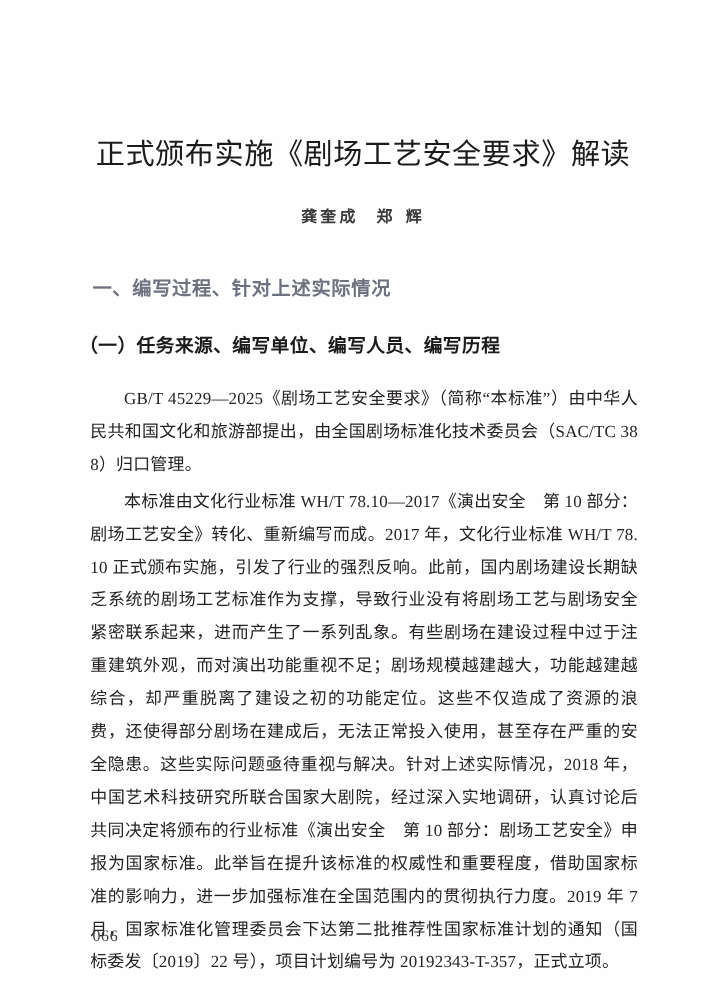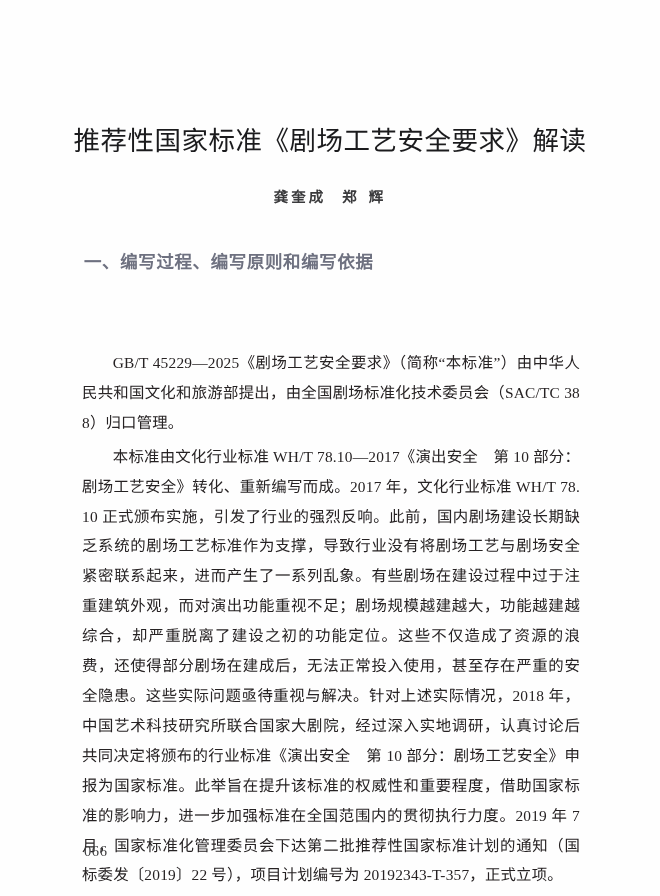--- a/index.html
+++ b/index.html
@@ -122,26 +122,27 @@
     letter-spacing: 0.6px;
     margin: 0;
   }
 </style>
 </head>
 <body>
 
 <div class="page">
 
   <div class="title-block">
-    <h1 class="doc-title">推荐性国家标准《剧场工艺安全要求》解读</h1>
+    <h1 class="doc-title">正式颁布实施《剧场工艺安全要求》解读</h1>
     <p class="authors"><span>龚奎成</span><span class="author-gap"></span><span>郑</span><span class="author-gap-small"></span><span>辉</span></p>
   </div>
 
-  <h2 class="h1-section">一、编写过程、编写原则和编写依据</h2>
+  <h2 class="h1-section">一、编写过程、针对上述实际情况</h2>
 
+  <h3 class="h2-section">（一）任务来源、编写单位、编写人员、编写历程</h3>
 
   <div class="body-area">
     <p class="para">GB/T 45229—2025《剧场工艺安全要求》（简称“本标准”）由中华人民共和国文化和旅游部提出，由全国剧场标准化技术委员会（SAC/TC 388）归口管理。</p>
     <p class="para">本标准由文化行业标准 WH/T 78.10—2017《演出安全　第 10 部分：剧场工艺安全》转化、重新编写而成。2017 年，文化行业标准 WH/T 78.10 正式颁布实施，引发了行业的强烈反响。此前，国内剧场建设长期缺乏系统的剧场工艺标准作为支撑，导致行业没有将剧场工艺与剧场安全紧密联系起来，进而产生了一系列乱象。有些剧场在建设过程中过于注重建筑外观，而对演出功能重视不足；剧场规模越建越大，功能越建越综合，却严重脱离了建设之初的功能定位。这些不仅造成了资源的浪费，还使得部分剧场在建成后，无法正常投入使用，甚至存在严重的安全隐患。这些实际问题亟待重视与解决。针对上述实际情况，2018 年，中国艺术科技研究所联合国家大剧院，经过深入实地调研，认真讨论后共同决定将颁布的行业标准《演出安全　第 10 部分：剧场工艺安全》申报为国家标准。此举旨在提升该标准的权威性和重要程度，借助国家标准的影响力，进一步加强标准在全国范围内的贯彻执行力度。2019 年 7 月，国家标准化管理委员会下达第二批推荐性国家标准计划的通知（国标委发〔2019〕22 号），项目计划编号为 20192343-T-357，正式立项。</p>
   </div>
 
   <p class="folio">066</p>
 
 </div>
 

